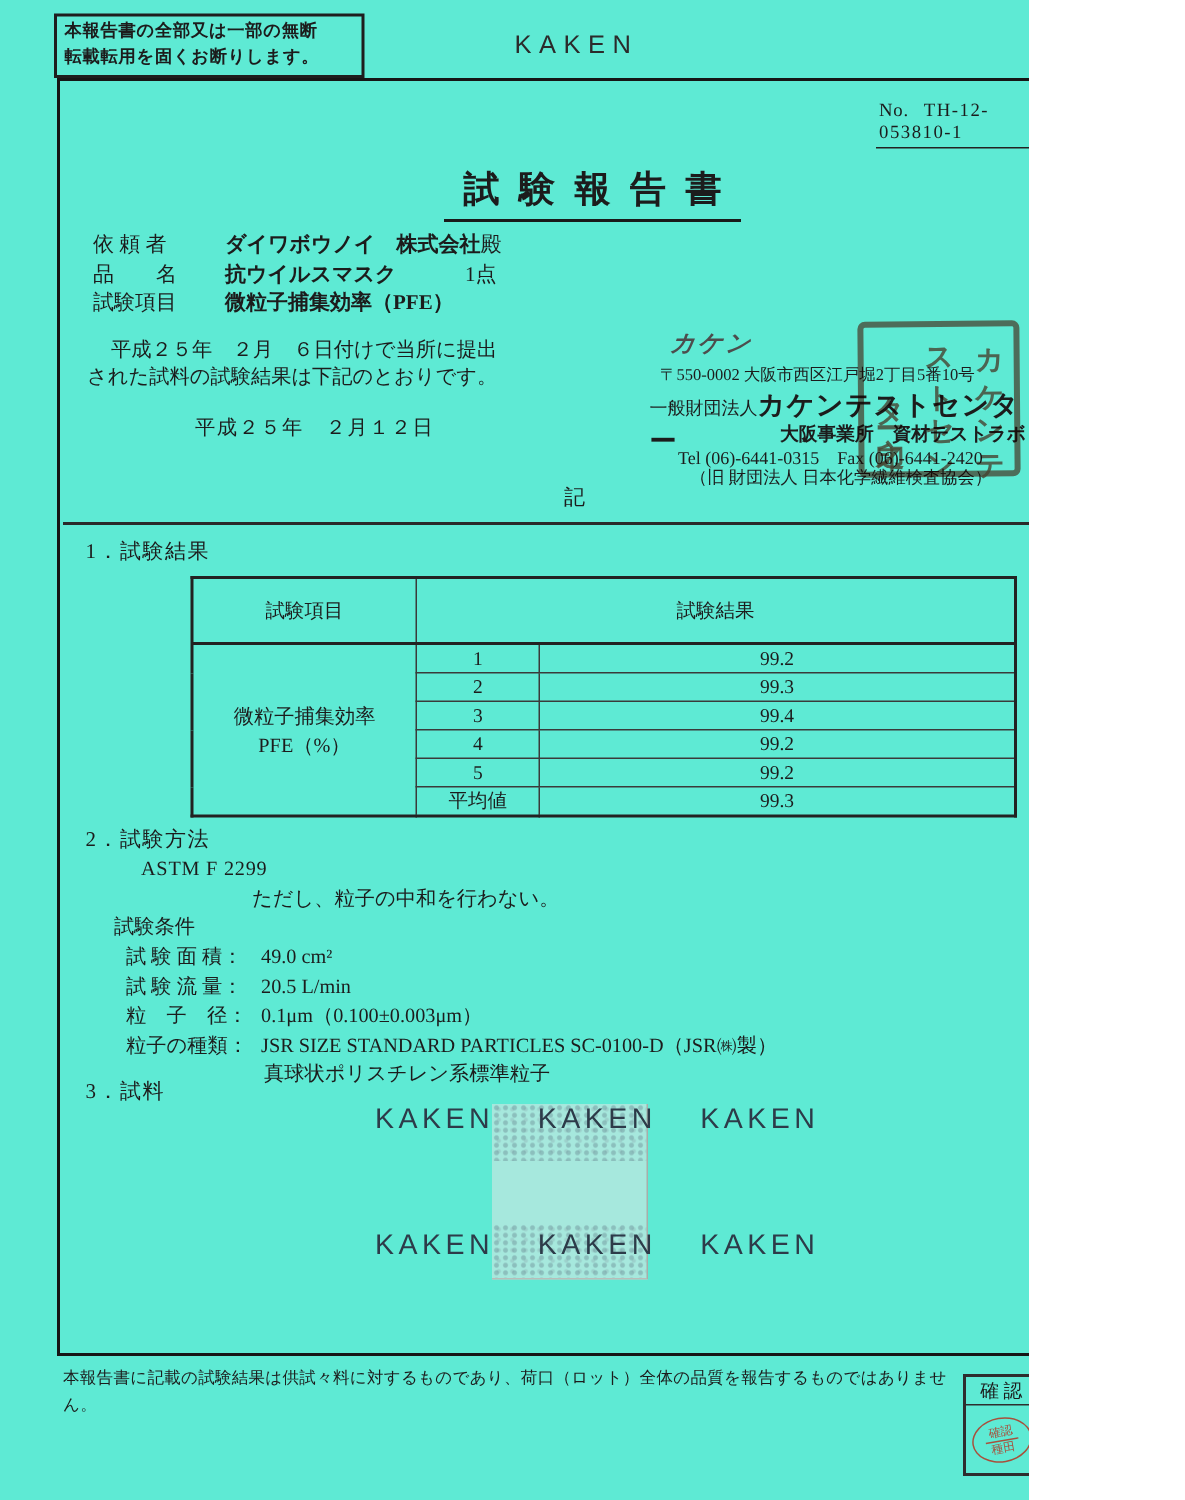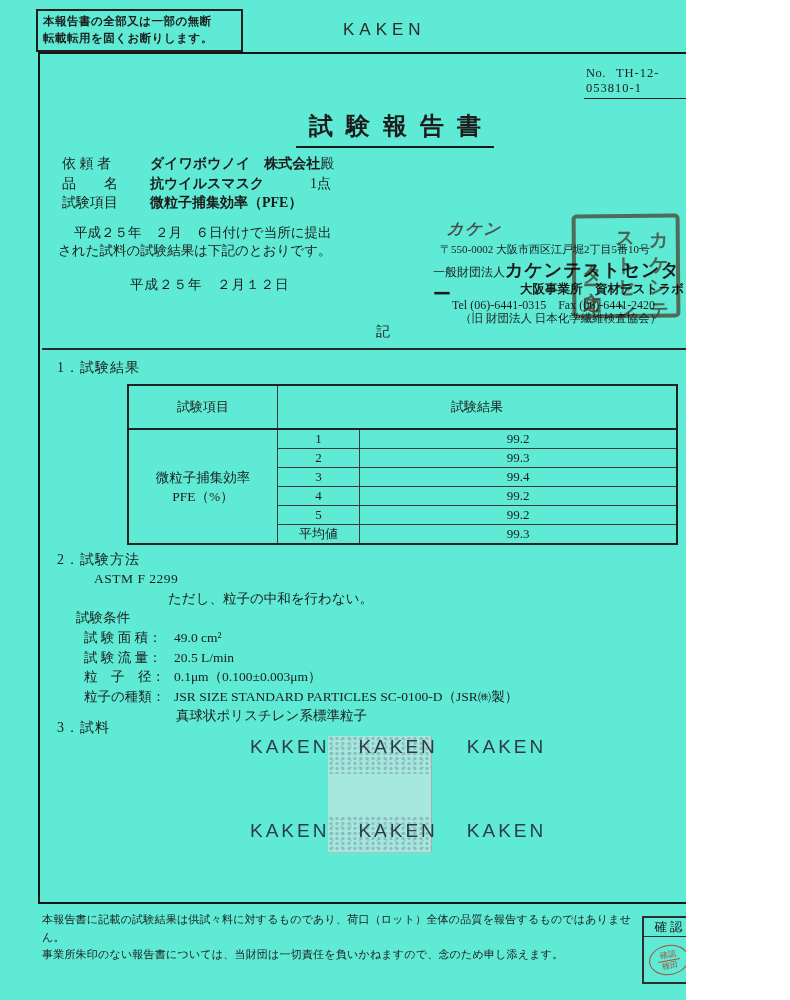--- a/index.html
+++ b/index.html
@@ -90,21 +90,21 @@
   .wm-row.r2{top:88px;}
 
   .closing{position:absolute;left:686px;top:841px;font-size:11px;letter-spacing:9px;}
 
   .footer-note{position:absolute;left:42px;top:911px;width:600px;font-size:11px;line-height:17.5px;
      letter-spacing:.2px;}
 
   .approval{position:absolute;left:642px;top:916px;width:100px;height:64px;border:2px solid #2e2e2e;
      display:grid;grid-template-columns:50px 50px;grid-template-rows:19px 45px;}
   .approval .hc{font-size:12.5px;text-align:center;line-height:18px;border-bottom:1px solid #2e2e2e;}
-  .approval .hc.l,.approval .bc.l{border-right:1px solid #6d28d9;}
+  .approval .hc.l,.approval .bc.l{border-right:3px solid #6d28d9;}
   .approval .bc{display:flex;align-items:center;justify-content:center;}
   .stamp-oval{width:38px;height:28px;border:1.5px solid #a8503c;border-radius:50%;color:#a8503c;
      font-size:8px;line-height:1.15;display:flex;flex-direction:column;align-items:center;justify-content:center;
      transform:rotate(-10deg);}
   .stamp-oval .s2{border-top:1px solid #a8503c;padding:0 3px;}
   .stamp-round{width:34px;height:34px;border:2px solid #a33a26;border-radius:50%;color:#a33a26;
      font-size:12.5px;font-weight:bold;line-height:1.05;display:flex;flex-direction:column;align-items:center;
      justify-content:center;transform:rotate(-8deg);}
 </style>
 </head>
@@ -242,21 +242,20 @@
       <span>KAKEN</span>
       <span>KAKEN</span>
       <span>KAKEN</span>
     </div>
   </div>
 
   <div class="closing">以　上</div>
 
   <div class="footer-note">
     <div>本報告書に記載の試験結果は供試々料に対するものであり、荷口（ロット）全体の品質を報告するものではありません。</div>
-    <div>事業所朱印のない報告書については、当財団は一切責任を負いかねますので、念のため申し添えます。</div>
   </div>
 
   <div class="approval">
     <div class="hc l">確 認</div>
     <div class="hc">作 成</div>
     <div class="bc l">
       <div class="stamp-oval">
         <span>確認</span>
         <span class="s2">種田</span>
       </div>

